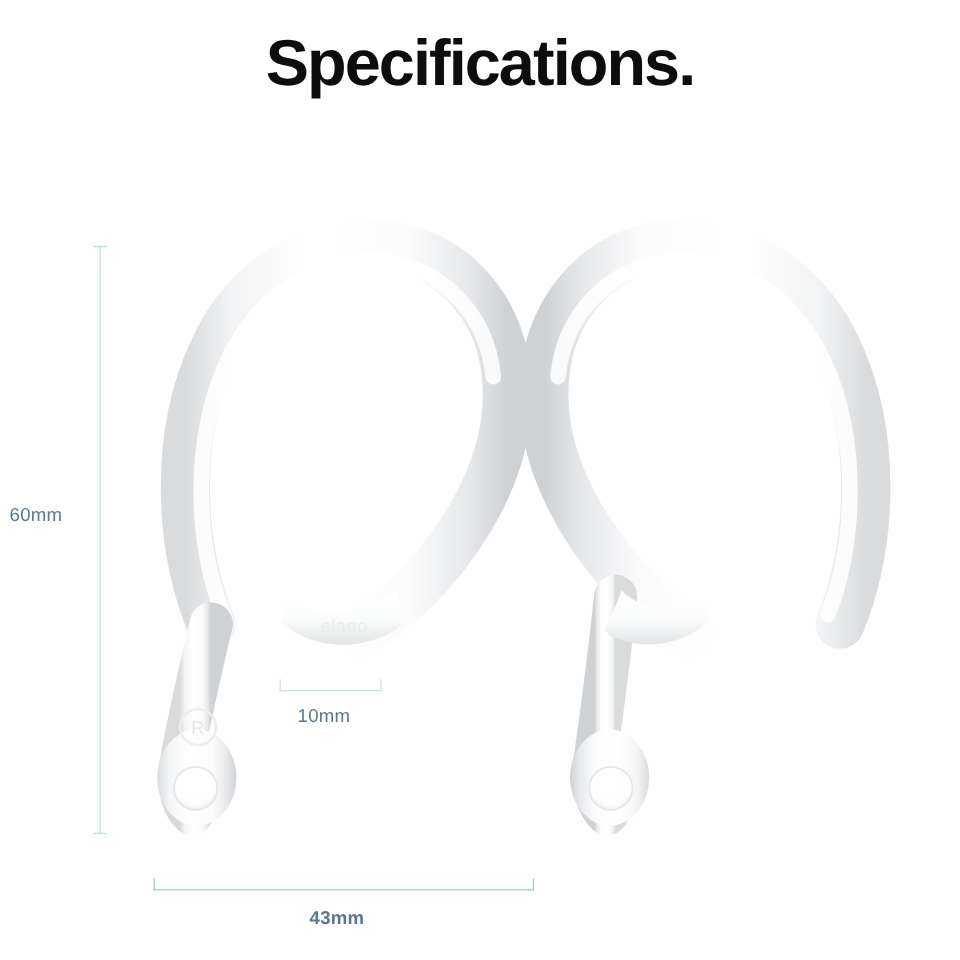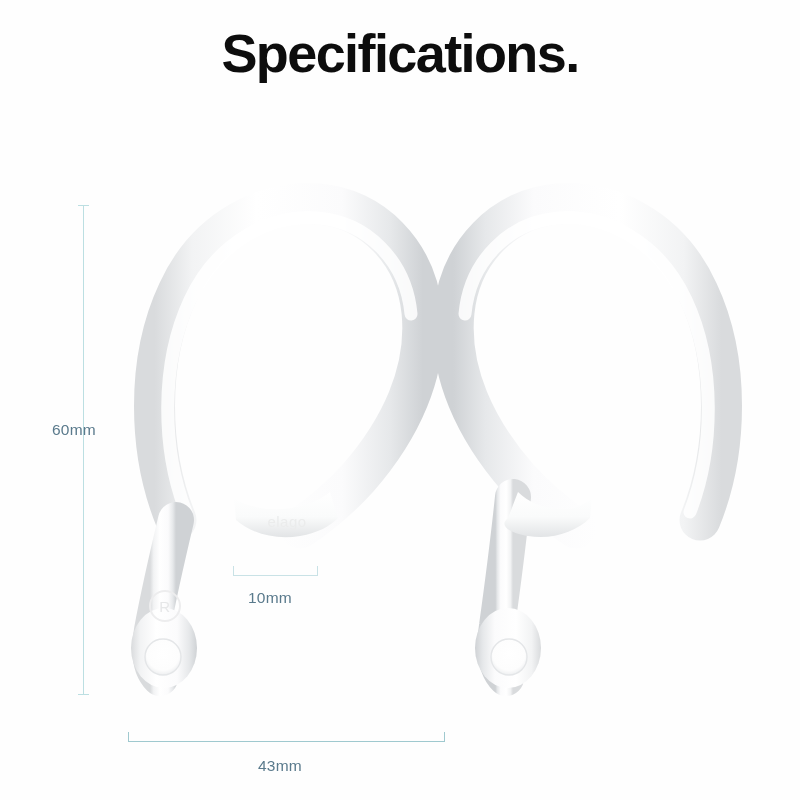--- a/index.html
+++ b/index.html
@@ -158,29 +158,29 @@
                C 606 502, 620 508, 638 509
                C 652 510, 660 506, 670 498 Z" fill="url(#cuffg)" transform="translate(-78,0)"></path>
     </g>
   </svg>
 
   <div class="dim-v" style="left:78px;top:205px;height:490px;width:12px;">
     <div class="cap" style="top:0;"></div>
     <div class="shaft"></div>
     <div class="cap" style="bottom:0;"></div>
   </div>
-  <div class="dim-label" style="left:8px;top:421px;margin-left:44px;">60mm</div>
+  <div class="dim-label" style="left:8px;top:421px;">60mm</div>
 
   <div class="dim-h soft" style="left:233px;top:566px;width:85px;height:10px;">
     <div class="cap" style="left:0;"></div>
     <div class="shaft"></div>
     <div class="cap" style="right:0;"></div>
   </div>
   <div class="dim-label" style="left:248px;top:589px;">10mm</div>
 
   <div class="dim-h" style="left:128px;top:732px;width:317px;height:10px;">
     <div class="cap" style="left:0;"></div>
     <div class="shaft"></div>
     <div class="cap" style="right:0;"></div>
   </div>
-  <div class="dim-label" style="left:258px;top:757px;">43mm</div>
+  <div class="dim-label" style="left:258px;top:757px;font-weight:bold;">43mm</div>
 
 </div>
 
 </body></html>

